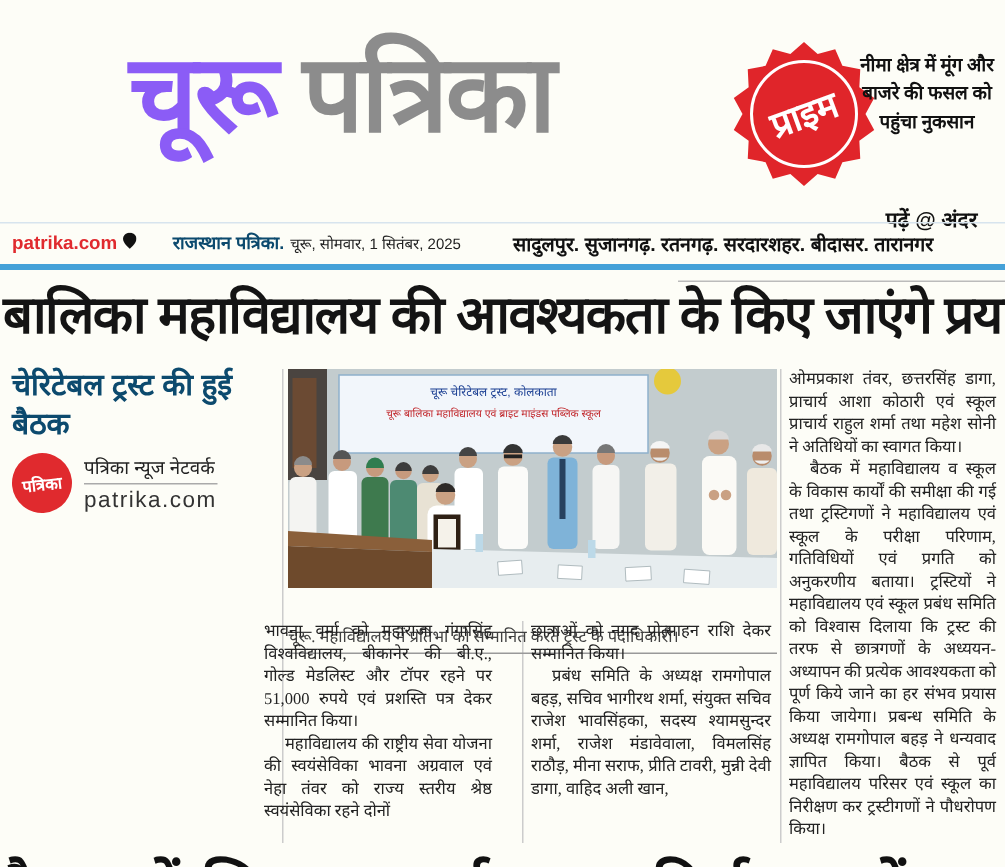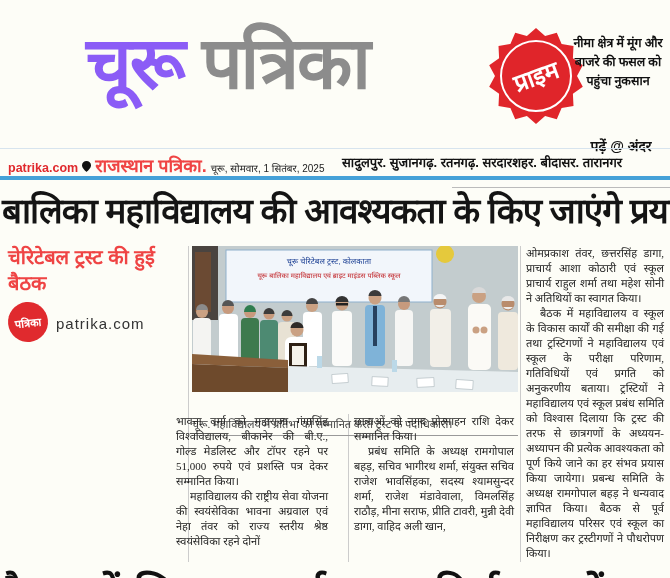--- a/index.html
+++ b/index.html
@@ -13,38 +13,38 @@
   .prime-badge{position:absolute;left:486px;top:26px;width:100px;height:100px;}
   .promo-box{position:absolute;left:570px;top:34px;width:96px;text-align:center;
         font-family:Liberation Serif, serif;font-weight:bold;font-size:12.5px;line-height:1.5;color:#111;}
   .promo-read{position:absolute;left:576px;top:136px;width:90px;text-align:center;
         font-family:"Liberation Sans","DejaVu Sans",sans-serif;font-weight:bold;font-size:14px;color:#111;}
   
   .dateline{position:absolute;left:0;top:150px;width:670px;height:24px;
         font-family:"Liberation Sans","DejaVu Sans",sans-serif;}
   .dateline-left{position:absolute;left:8px;top:3px;display:flex;align-items:baseline;gap:4px;white-space:nowrap;}
   .site-red{color:#e02a2e;font-weight:bold;font-size:12.5px;}
-  .edition{font-weight:bold;font-size:18px;color:#ef4444;}
+  .edition{font-weight:bold;font-size:12px;color:#0c4a6e;margin-left:20px;}
   .date-small{font-size:10px;color:#222;}
   .cities{position:absolute;left:300px;top:3px;font-weight:bold;font-size:13px;color:#111;white-space:nowrap;margin-left:42px;}
   .rule-blue{position:absolute;left:0;top:176px;width:670px;height:4px;background:#45a1d8;}
   .rule-thin-top{position:absolute;left:0;top:148px;width:670px;height:1px;background:#d7e4ee;}
   .rule-gray-right{position:absolute;left:452px;top:187px;width:218px;height:1px;background:#bbb;}
   
   .headline{position:absolute;left:2px;top:190px;width:666px;text-align:center;
         font-family:"Liberation Sans","DejaVu Sans",sans-serif;font-weight:bold;font-size:35px;
         letter-spacing:-1px;color:#141414;line-height:1.2;white-space:nowrap;}
   
   .vrule{position:absolute;width:1px;background:#ccc;}
   .col{position:absolute;text-align:justify;font-size:11px;line-height:15px;color:#222;}
   .col p{margin:0;}
   .col p.indent{text-indent:14px;}
   .lead-in{font-weight:bold;}
   .subhead{position:absolute;left:8px;top:244px;width:178px;
-        font-family:"Liberation Sans","DejaVu Sans",sans-serif;font-weight:bold;font-size:20px;line-height:1.3;color:#ef4444;}
+        font-family:"Liberation Sans","DejaVu Sans",sans-serif;font-weight:bold;font-size:20px;line-height:1.3;color:#0c4a6e;}
   .byline{position:absolute;left:8px;top:302px;width:178px;display:flex;align-items:center;gap:8px;}
   .byline-logo{width:40px;height:40px;border-radius:50%;background:#e02a2e;display:flex;align-items:center;justify-content:center;
         color:#fff;font-family:"Liberation Sans","DejaVu Sans",sans-serif;font-weight:bold;font-size:11px;transform:rotate(-6deg);flex:0 0 auto;}
   .byline-text{font-family:"Liberation Sans","DejaVu Sans",sans-serif;}
   .byline-network{font-size:12.5px;color:#222;border-bottom:1px solid #aaa;padding-bottom:2px;display:block;}
   .byline-site{font-size:15px;letter-spacing:1px;color:#333;display:block;margin-top:2px;}
   
   .photo{position:absolute;left:192px;top:246px;width:326px;height:146px;background:#737373;overflow:hidden;}
   .caption{position:absolute;left:192px;top:416px;width:326px;font-size:11px;color:#404040;
         border-bottom:1px solid #999;padding-bottom:4px;}
@@ -95,20 +95,21 @@
 
   <div class="vrule" style="left:188px;top:246px;height:316px;"></div>
   <div class="vrule" style="left:348px;top:414px;height:148px;"></div>
   <div class="vrule" style="left:520px;top:246px;height:316px;"></div>
 
   <div class="subhead">चेरिटेबल ट्रस्ट की हुई बैठक</div>
 
   <div class="byline">
     <div class="byline-logo">पत्रिका</div>
     <div class="byline-text">
+      <span class="byline-network">पत्रिका न्यूज नेटवर्क</span>
       <span class="byline-site">patrika.com</span>
     </div>
   </div>
 
   <div class="col" style="left:8px;top:352px;width:178px;height:210px;">
   </div>
 
   <div class="photo">
     <svg viewBox="0 0 326 146" width="326" height="146">
 

